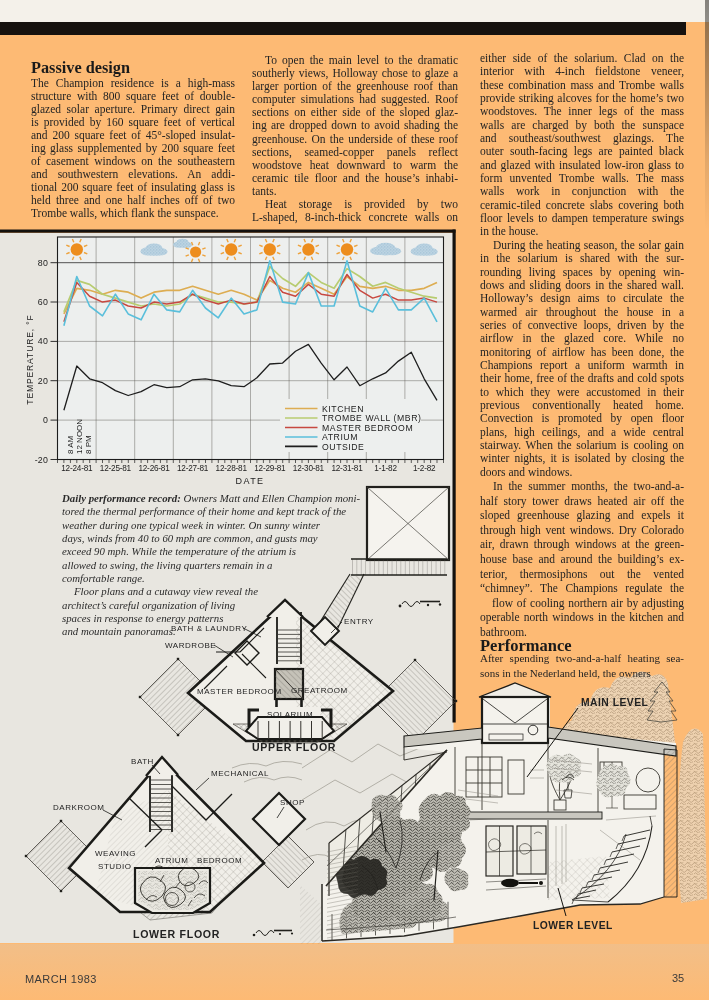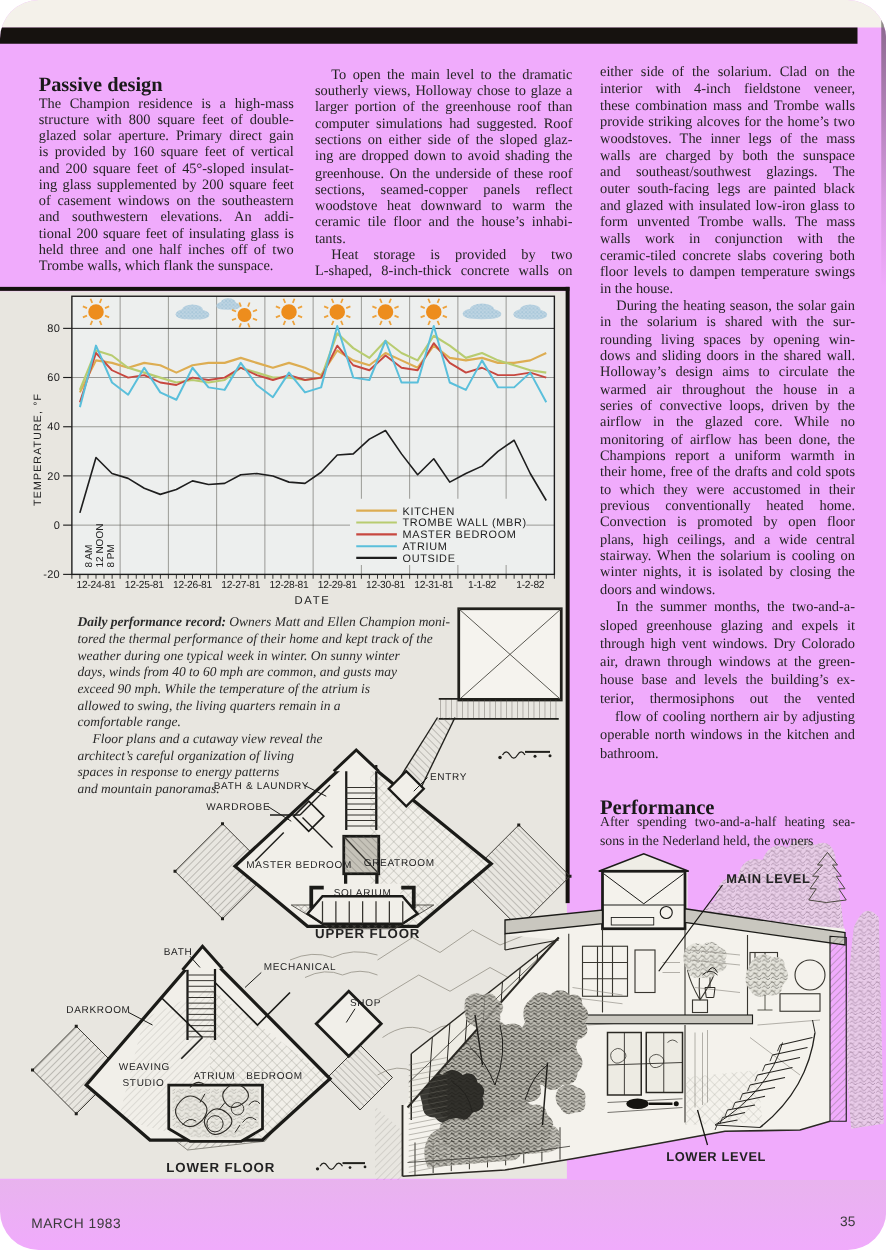--- a/index.html
+++ b/index.html
@@ -1,17 +1,17 @@
 <!DOCTYPE html>
 <html><head>
 <meta charset="utf-8">
 <style>
 html,body{margin:0;padding:0;}
-#page{position:relative;width:709px;height:1000px;background:#f0abfc;overflow:hidden;
-  font-family:"Liberation Serif", serif;border-radius:31px;}
+#page{position:relative;width:709px;height:1000px;background:#fdba74;overflow:hidden;
+  font-family:"Liberation Serif", serif;}
 #topstrip{position:absolute;left:0;top:0;width:709px;height:22px;background:#f4f1ea;}
 #topbar{position:absolute;left:0;top:22px;width:686px;height:13px;background:#16120f;}
 .col{position:absolute;color:#242424;font-size:11.5px;z-index:3;}
 .jl{text-align:justify;text-align-last:justify;white-space:normal;height:var(--lh);overflow:visible;}
 .jl.end{text-align-last:left;}
 #col1{left:31px;top:77px;width:204px;--lh:13.05px;line-height:13.05px;}
 #col2{left:252px;top:54px;width:206px;--lh:13.1px;line-height:13.1px;}
 #col3{left:480px;top:52px;width:204px;--lh:13.35px;line-height:13.35px;}
 .head{font-weight:bold;font-size:16.3px;color:#1a1a1a;letter-spacing:0;}
 #h1{position:absolute;left:31px;top:58px;z-index:3;}
@@ -95,25 +95,27 @@
 <div class="jl">Champions report a uniform warmth in</div>
 <div class="jl">their home, free of the drafts and cold spots</div>
 <div class="jl">to which they were accustomed in their</div>
 <div class="jl">previous conventionally heated home.</div>
 <div class="jl">Convection is promoted by open floor</div>
 <div class="jl">plans, high ceilings, and a wide central</div>
 <div class="jl">stairway. When the solarium is cooling on</div>
 <div class="jl">winter nights, it is isolated by closing the</div>
 <div class="jl end">doors and windows.</div>
 <div class="jl ind" style="height:14.6px;line-height:14.6px;">In the summer months, the two-and-a-</div>
+<div class="jl" style="height:14.6px;line-height:14.6px;">half story tower draws heated air off the</div>
 <div class="jl" style="height:14.6px;line-height:14.6px;">sloped greenhouse glazing and expels it</div>
 <div class="jl" style="height:14.6px;line-height:14.6px;">through high vent windows. Dry Colorado</div>
 <div class="jl" style="height:14.6px;line-height:14.6px;">air, drawn through windows at the green-</div>
-<div class="jl" style="height:14.6px;line-height:14.6px;">house base and levels the building’s ex-</div>
+<div class="jl" style="height:14.6px;line-height:14.6px;">house base and around the building’s ex-</div>
 <div class="jl" style="height:14.6px;line-height:14.6px;">terior, thermosiphons out the vented</div>
+<div class="jl" style="height:14.6px;line-height:14.6px;">“chimney”. The Champions regulate the</div>
 <div class="jl" style="height:14.6px;line-height:14.6px;margin-left:12px;">flow of cooling northern air by adjusting</div>
 <div class="jl" style="height:14.6px;line-height:14.6px;">operable north windows in the kitchen and</div>
 <div class="jl end" style="height:14.6px;line-height:14.6px;">bathroom.</div>
 </div>
 
 <div id="h2" class="head" style="font-family:'Liberation Serif',serif;font-size:16.5px;">Performance</div>
 
 <div id="perf">
 <div class="jl" style="text-align:justify;text-align-last:justify;">After spending two-and-a-half heating sea-</div>
 <div class="jl end">sons in the Nederland held, the owners</div>

